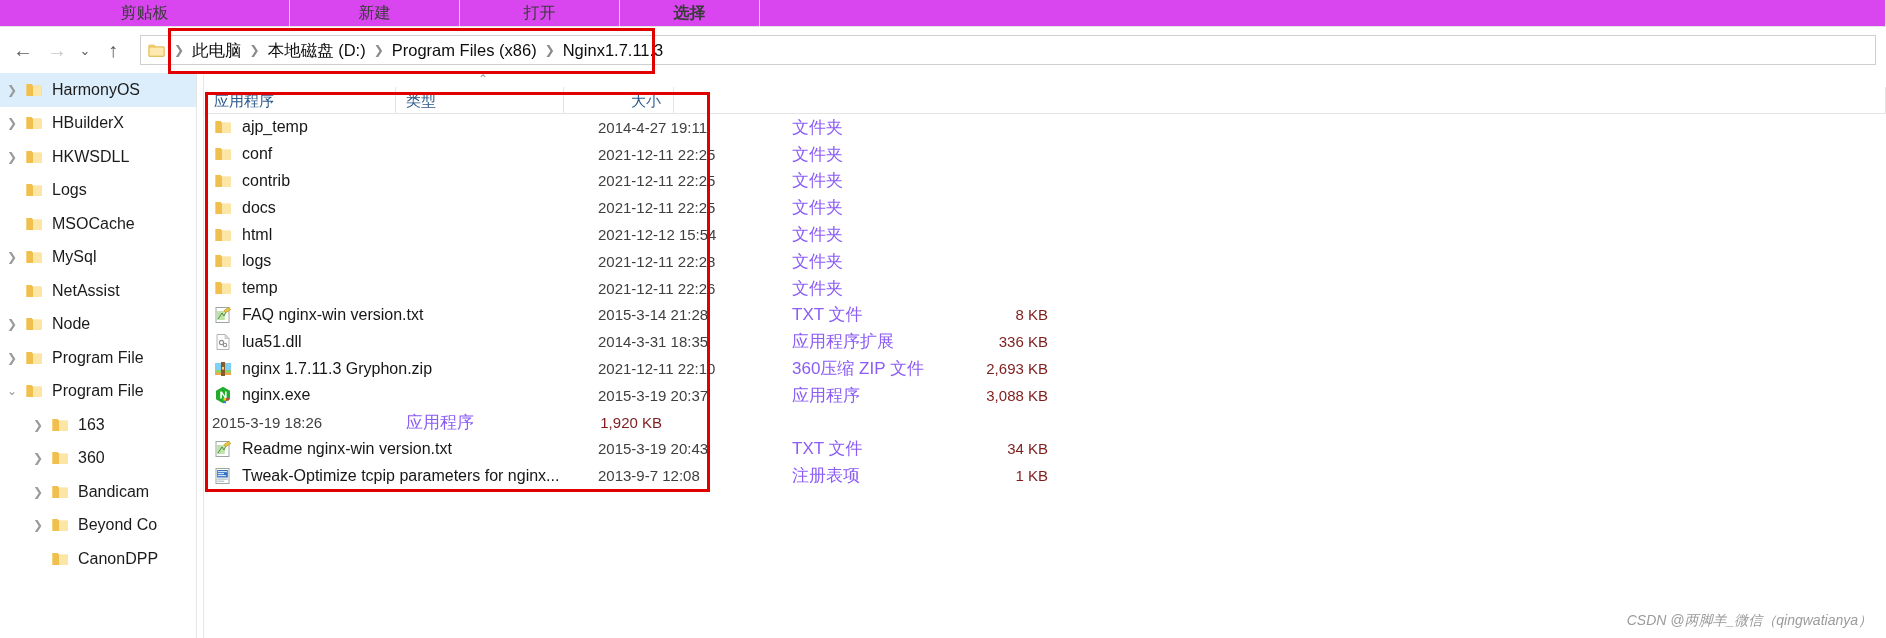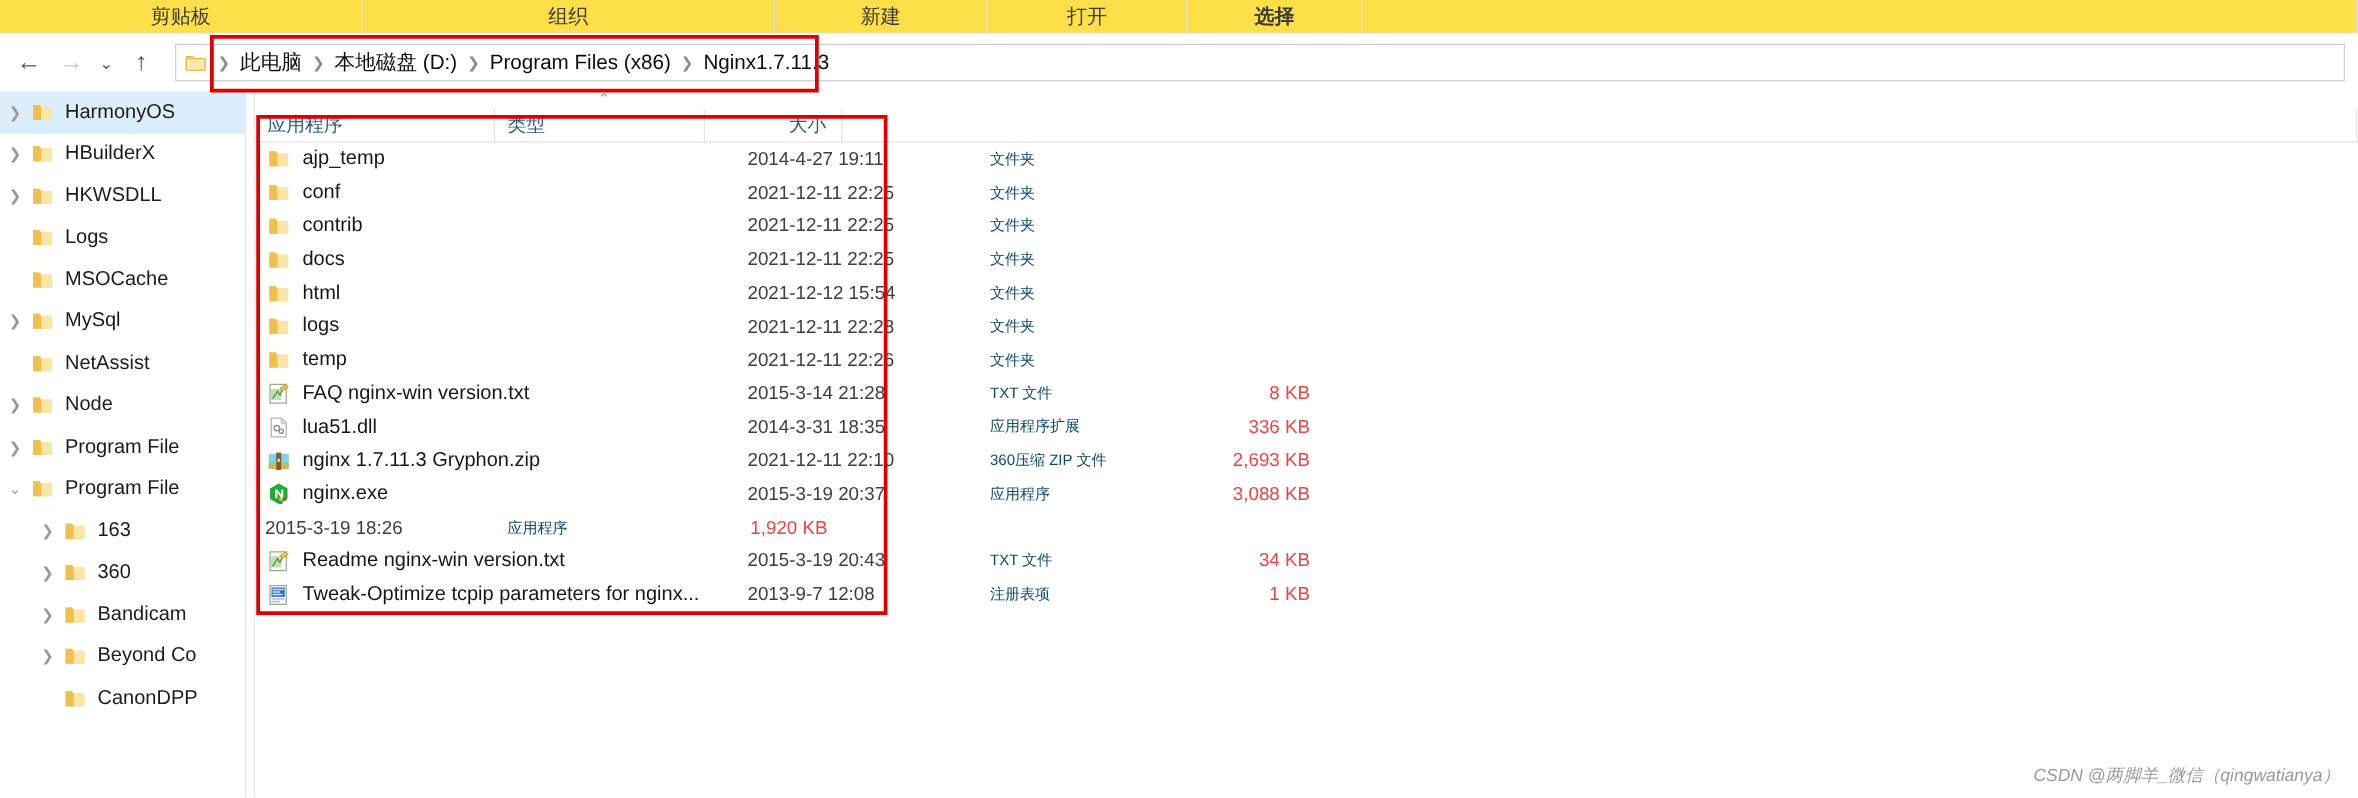--- a/index.html
+++ b/index.html
@@ -15,21 +15,21 @@
     overflow: hidden;
     position: relative;
   }
 
   
   .ribbon-strip {
     position: absolute;
     left: 0; top: 0;
     width: 1886px;
     height: 26px;
-    background: #fde047;
+    background: #d946ef;
     border-bottom: 1px solid #e3e3e3;
     display: flex;
     align-items: flex-end;
   }
   .ribbon-group {
     height: 26px;
     display: flex;
     align-items: center;
     justify-content: center;
     font-size: 16px;
@@ -227,22 +227,22 @@
   }
   .cell {
     box-sizing: border-box;
     overflow: hidden;
     white-space: nowrap;
     text-overflow: ellipsis;
   }
   .c-name { width: 386px; flex: 0 0 386px; display: flex; align-items: center; padding-left: 10px; }
   .c-name .fn { margin-left: 10px; }
   .c-date { width: 192px; flex: 0 0 192px; color: #3f3f3f; font-size: 15px; padding-left: 8px; }
-  .c-type { width: 168px; flex: 0 0 168px; color: #0c4a6e; font-size: 12px; padding-left: 10px; }
-  .c-size { width: 110px; flex: 0 0 110px; color: #ef4444; font-size: 15px; text-align: right; padding-right: 12px; }
+  .c-type { width: 168px; flex: 0 0 168px; color: #8b5cf6; font-size: 17px; padding-left: 10px; }
+  .c-size { width: 110px; flex: 0 0 110px; color: #7f1d1d; font-size: 15px; text-align: right; padding-right: 12px; }
 
   
   .ico { display: inline-block; line-height: 0; }
 
   
   .red-box {
     position: absolute;
     border: 3px solid #e00000;
     box-sizing: border-box;
     pointer-events: none;
@@ -262,23 +262,20 @@
     white-space: nowrap;
     font-style: italic;
   }
 </style>
 </head>
 <body>
 
 <div class="ribbon-strip">
   <div class="ribbon-group rg-clipboard">
     <span>剪贴板</span>
-  </div>
-  <div class="ribbon-group rg-organize">
-    <span>组织</span>
   </div>
   <div class="ribbon-group rg-new">
     <span>新建</span>
   </div>
   <div class="ribbon-group rg-open">
     <span>打开</span>
   </div>
   <div class="ribbon-group rg-select">
     <span>选择</span>
   </div>

